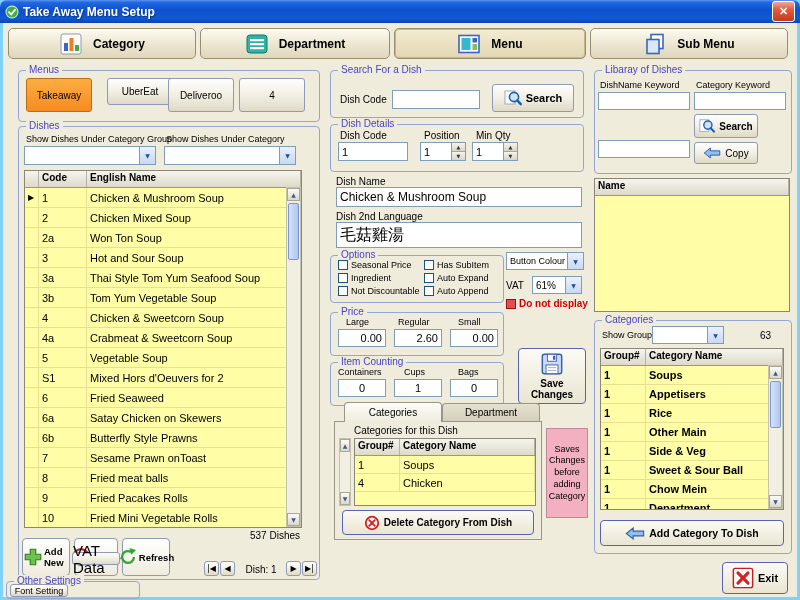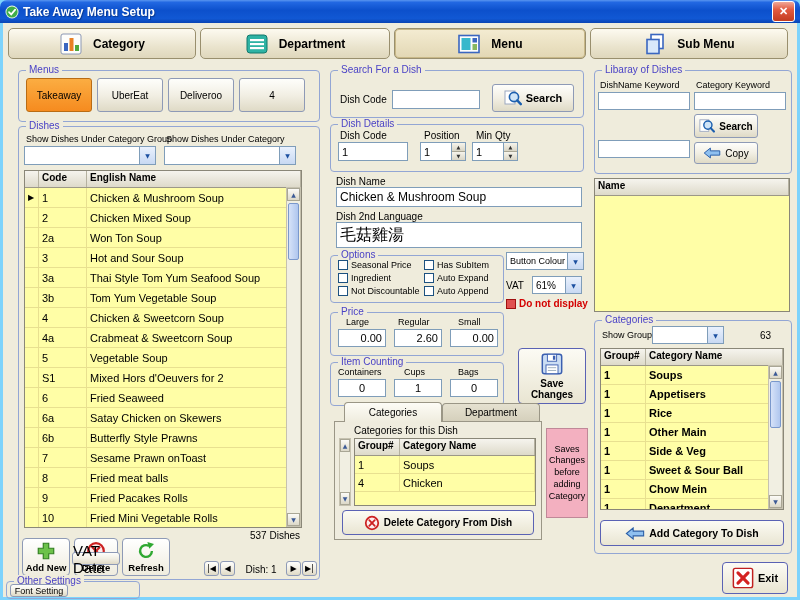--- a/index.html
+++ b/index.html
@@ -15,21 +15,21 @@
   .close-btn::after{content:"✕"}
   .bg{position:absolute;left:3px;top:23px;width:794px;height:574px;background:#EFECDC}
   .lbl{position:absolute;font-size:10px;color:#000;white-space:nowrap}
   .group{position:absolute;border:1px solid #93A6D4;border-radius:4px}
   .glab{position:absolute;top:-7px;left:7px;background:#EFECDC;padding:0 3px;font-size:10px;color:#4A42C6;white-space:nowrap}
   .inp{position:absolute;border:1px solid #7F9DB9;background:#fff;font-size:11px;padding:0 3px;font-family:inherit;box-sizing:border-box}
   .btn{position:absolute;border:1px solid #8E9AB6;border-radius:3px;
     background:linear-gradient(180deg,#FEFEFB 0%,#F2EFE4 50%,#DFDAC6 100%);
     font-size:10px;display:flex;align-items:center;justify-content:center;gap:4px;color:#000;box-sizing:border-box}
   .btn.orange{background:linear-gradient(180deg,#FBAD42,#F68B1F);border:1px solid #B96C14}
-  .tool-btn{flex-direction:column;gap:1px;font-size:9.5px;font-weight:bold;border-radius:4px;
+  .tool-btn{flex-direction:row;gap:1px;font-size:9.5px;font-weight:bold;border-radius:4px;
     background:linear-gradient(180deg,#FFFFFF,#EFECDE)}
   .action-btn{border:1px solid #5A62B4;border-radius:4px;font-weight:bold;
     background:linear-gradient(180deg,#FCFBF4,#E9E5D2)}
   .combo{position:absolute;border:1px solid #7F9DB9;background:#fff;display:flex;align-items:stretch;font-size:10px;box-sizing:border-box}
   .combo .ctxt{flex:1;display:flex;align-items:center;padding:0 3px;overflow:hidden;white-space:nowrap}
   .combo .carr{width:15px;background:linear-gradient(180deg,#E9F1FD,#C8D9F3);border-left:1px solid #7F9DB9;
     display:flex;align-items:center;justify-content:center}
   .combo .carr::after{content:"▼";font-size:6px;color:#1C50A0;font-family:"DejaVu Sans",sans-serif}
   .spinbox{position:absolute;border:1px solid #7F9DB9;background:#fff;display:flex;align-items:stretch;box-sizing:border-box}
   .spinbox .sval{flex:1;display:flex;align-items:center;padding:0 3px;font-size:11px}
@@ -182,21 +182,21 @@
       </svg>
     <span>Sub Menu</span>
   </div>
 
   <div class="group" style="left:18px;top:70px;width:300px;height:50px">
     <span class="glab">Menus</span>
   </div>
   <div class="btn orange" style="left:26px;top:78px;width:66px;height:34px">
     <span>Takeaway</span>
   </div>
-  <div class="btn" style="left:97px;top:78px;width:66px;height:34px">
+  <div class="btn" style="left:107px;top:78px;width:66px;height:27px">
     <span>UberEat</span>
   </div>
   <div class="btn" style="left:168px;top:78px;width:66px;height:34px">
     <span>Deliveroo</span>
   </div>
   <div class="btn" style="left:239px;top:78px;width:66px;height:34px">
     <span>4</span>
   </div>
 
   <div class="group" style="left:18px;top:126px;width:300px;height:452px">

